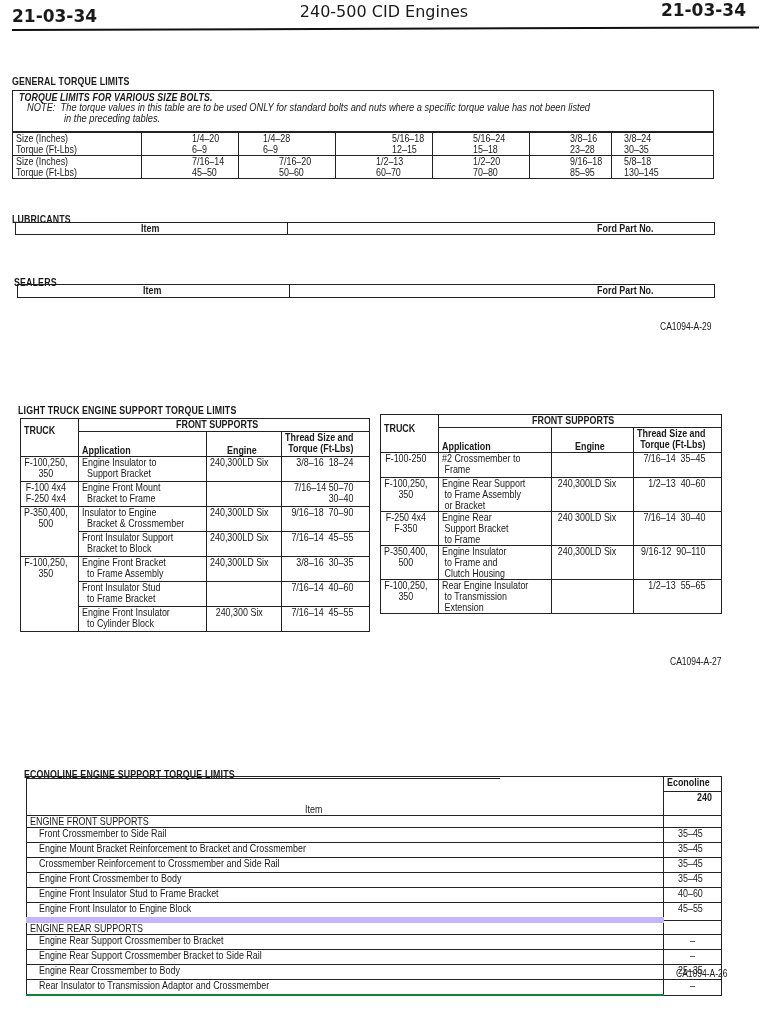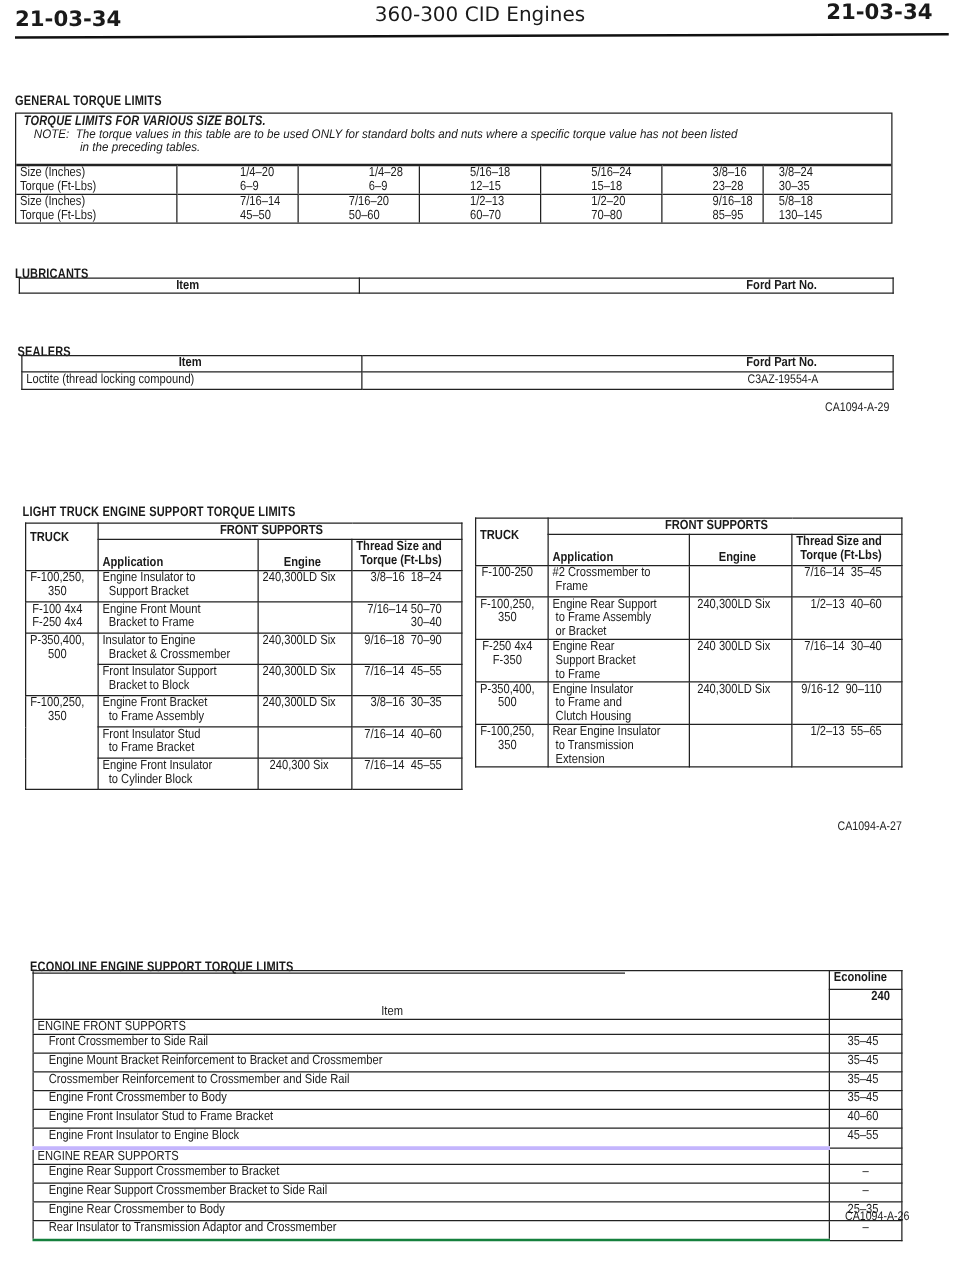--- a/index.html
+++ b/index.html
@@ -22,21 +22,21 @@
   .gt td { height:22px; border-left:1px solid #222; border-right:none;margin-left:30px; }
   .gt td:first-child { border-left:none; }
   .gt tr:last-child td { border-bottom:none; }
   .lt td { height:24px; }
   .et td { border-left:none; border-right:none; }
 </style>
 </head>
 <body>
 
 <div class="abs hdr-left">21-03-34</div>
-<div class="abs hdr-title">360-300 CID Engines</div>
+<div class="abs hdr-title">240-500 CID Engines</div>
 <div class="abs hdr-right">21-03-34</div>
 <div class="abs" style="left:12px;top:29px;width:747px;height:0;border-top:2px solid #111;transform:rotate(-0.2deg);transform-origin:left;"></div>
 
 <div class="abs sec-title" style="left:12px;top:75px;">GENERAL TORQUE LIMITS</div>
 <div class="abs gt">
   <div class="gt-head">
     <div class="abs sec-title" style="left:6px;top:0px;font-size:11px;">TORQUE LIMITS FOR VARIOUS SIZE BOLTS.</div>
     <div class="abs" style="left:14px;top:11px;font-size:10px;white-space:nowrap;transform:scaleX(0.93);transform-origin:left top;">
       <span>NOTE:</span>&nbsp;
       <span>The torque values in this table are to be used ONLY for standard bolts and nuts where a specific torque value has not been listed</span>
@@ -56,25 +56,25 @@
     <tbody id="gt-body">
         <tr>
           <td>
             <span class="tight" style="display:block">Size (Inches)</span>
             <span class="tight" style="display:block">Torque (Ft-Lbs)</span>
           </td>
           <td style="padding-left:50px">
             <span class="tight" style="display:block">1/4–20</span>
             <span class="tight" style="display:block">6–9</span>
           </td>
-          <td style="padding-left:56px">
+          <td style="padding-left:24px">
             <span class="tight" style="display:block">1/4–28</span>
             <span class="tight" style="display:block">6–9</span>
           </td>
-          <td style="padding-left:40px">
+          <td style="padding-left:56px">
             <span class="tight" style="display:block">5/16–18</span>
             <span class="tight" style="display:block">12–15</span>
           </td>
           <td style="padding-left:40px">
             <span class="tight" style="display:block">5/16–24</span>
             <span class="tight" style="display:block">15–18</span>
           </td>
           <td style="padding-left:40px">
             <span class="tight" style="display:block">3/8–16</span>
             <span class="tight" style="display:block">23–28</span>
@@ -128,24 +128,20 @@
 </tbody>
   </table>
 
 <div class="abs sec-title" style="left:14px;top:276px;">SEALERS</div>
 <table class="abs" style="left:17px;top:284px;width:698px;">
   <tbody>
       <tr>
     <td style="width:265px;text-align:center;height:12px;" class="bold"><span class="tight">Item</span></td>
     <td style="text-align:right;padding-right:50px;" class="bold"><span class="tight">Ford Part No.</span></td>
   </tr>
-  <tr>
-    <td style="height:13px;"><span class="tight">Loctite (thread locking compound)</span></td>
-    <td style="padding-left:308px;"><span class="tight code">C3AZ-19554-A</span></td>
-  </tr>
 </tbody>
   </table>
 <div class="abs code" style="left:660px;top:321px;"><span class="tight">CA1094-A-29</span></div>
 
 <div class="abs sec-title" style="left:18px;top:404px;">LIGHT TRUCK ENGINE SUPPORT TORQUE LIMITS</div>
 <table class="abs lt" style="left:20px;top:418px;width:346px;">
   <thead>
     <tr>
       <td rowspan="2" style="width:50px;" class="bold"><span class="tight" style="margin-top:6px">TRUCK</span></td>
       <td colspan="3" style="text-align:center;height:12px;" class="bold"><span class="tight">FRONT SUPPORTS</span></td>
@@ -398,21 +394,21 @@
       </tr>
       <tr>
         <td style="padding-left:12px;border-bottom:1px solid #222;border-right:1px solid #222;height:14px;"><span class="tight">Engine Front Crossmember to Body</span></td>
         <td style="text-align:center;border-bottom:1px solid #222;border-right:1px solid #222;"><span class="tight">35–45</span></td>
       </tr>
       <tr>
         <td style="padding-left:12px;border-bottom:1px solid #222;border-right:1px solid #222;height:14px;"><span class="tight">Engine Front Insulator Stud to Frame Bracket</span></td>
         <td style="text-align:center;border-bottom:1px solid #222;border-right:1px solid #222;margin-top:13px;"><span class="tight">40–60</span></td>
       </tr>
       <tr>
-        <td style="padding-left:12px;border-bottom:3px solid #c4b5fd;border-right:1px solid #222;height:14px;margin-left:24px;"><span class="tight">Engine Front Insulator to Engine Block</span></td>
+        <td style="padding-left:12px;border-bottom:6px solid #c4b5fd;border-right:1px solid #222;height:14px;margin-left:24px;"><span class="tight">Engine Front Insulator to Engine Block</span></td>
         <td style="text-align:center;border-bottom:1px solid #222;border-right:1px solid #222;"><span class="tight">45–55</span></td>
       </tr>
       <tr>
         <td style="border-right:1px solid #222;text-decoration:underline;height:10px;"><span class="tight">ENGINE REAR SUPPORTS</span></td>
         <td style="border-right:1px solid #222;"></td>
       </tr>
       <tr>
         <td style="padding-left:12px;border-bottom:1px solid #222;border-right:1px solid #222;height:14px;"><span class="tight">Engine Rear Support Crossmember to Bracket</span></td>
         <td style="text-align:center;border-bottom:1px solid #222;border-right:1px solid #222;"><span class="tight">–</span></td>
       </tr>

